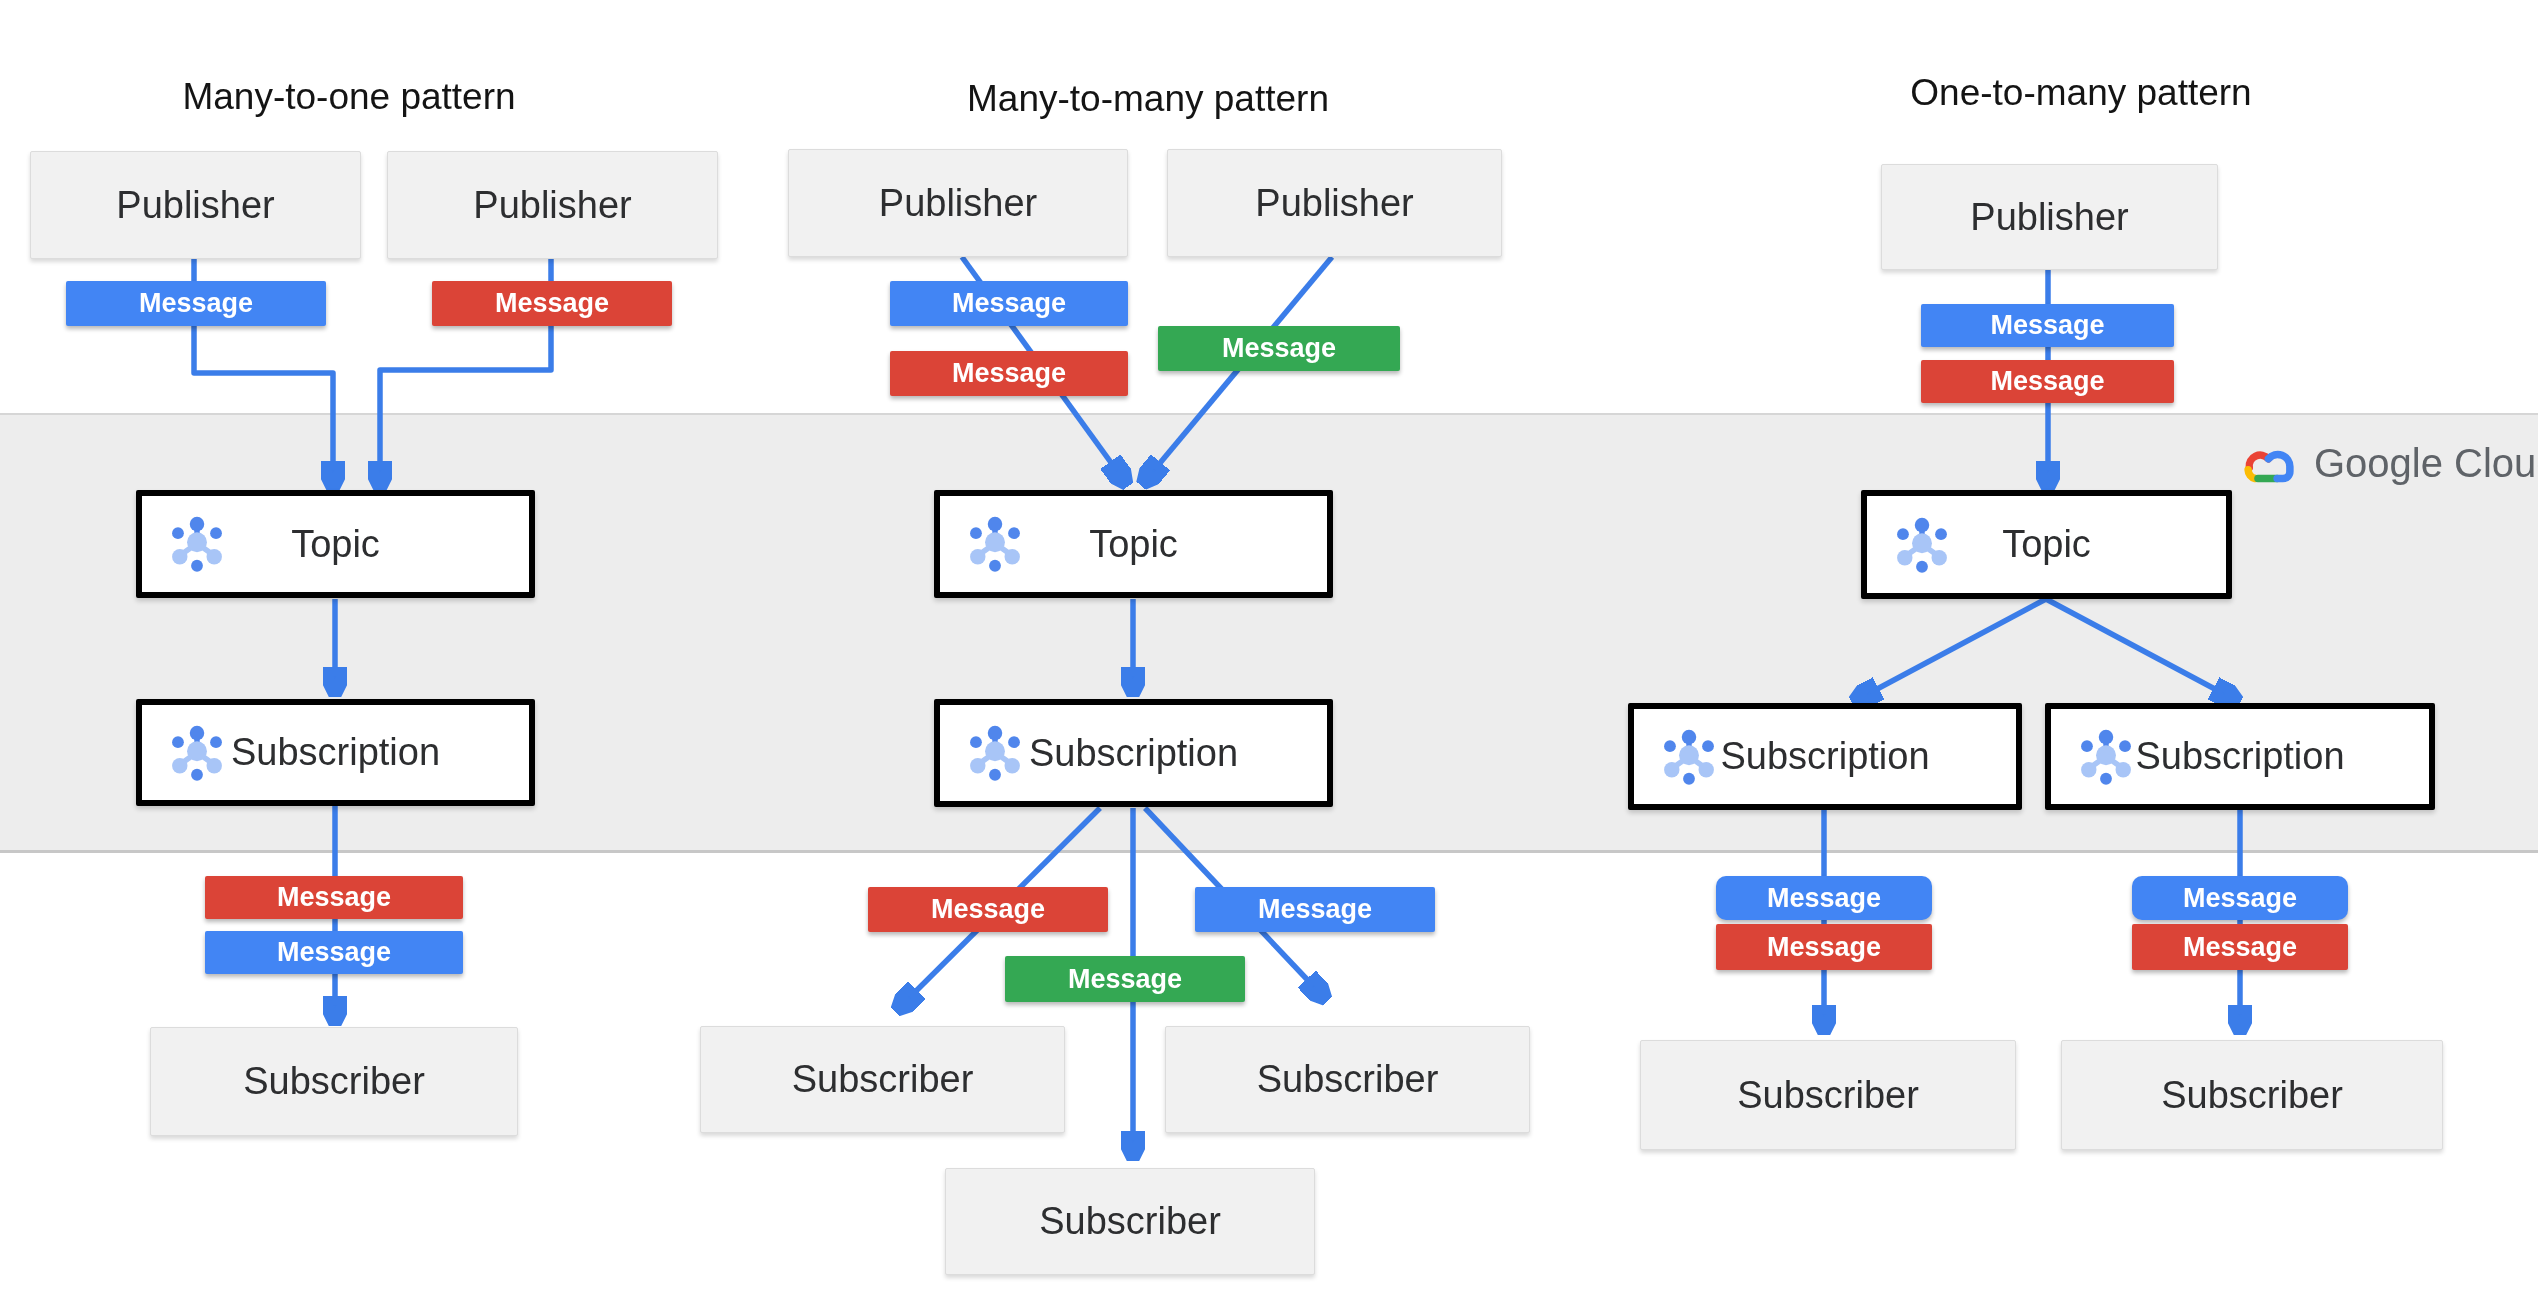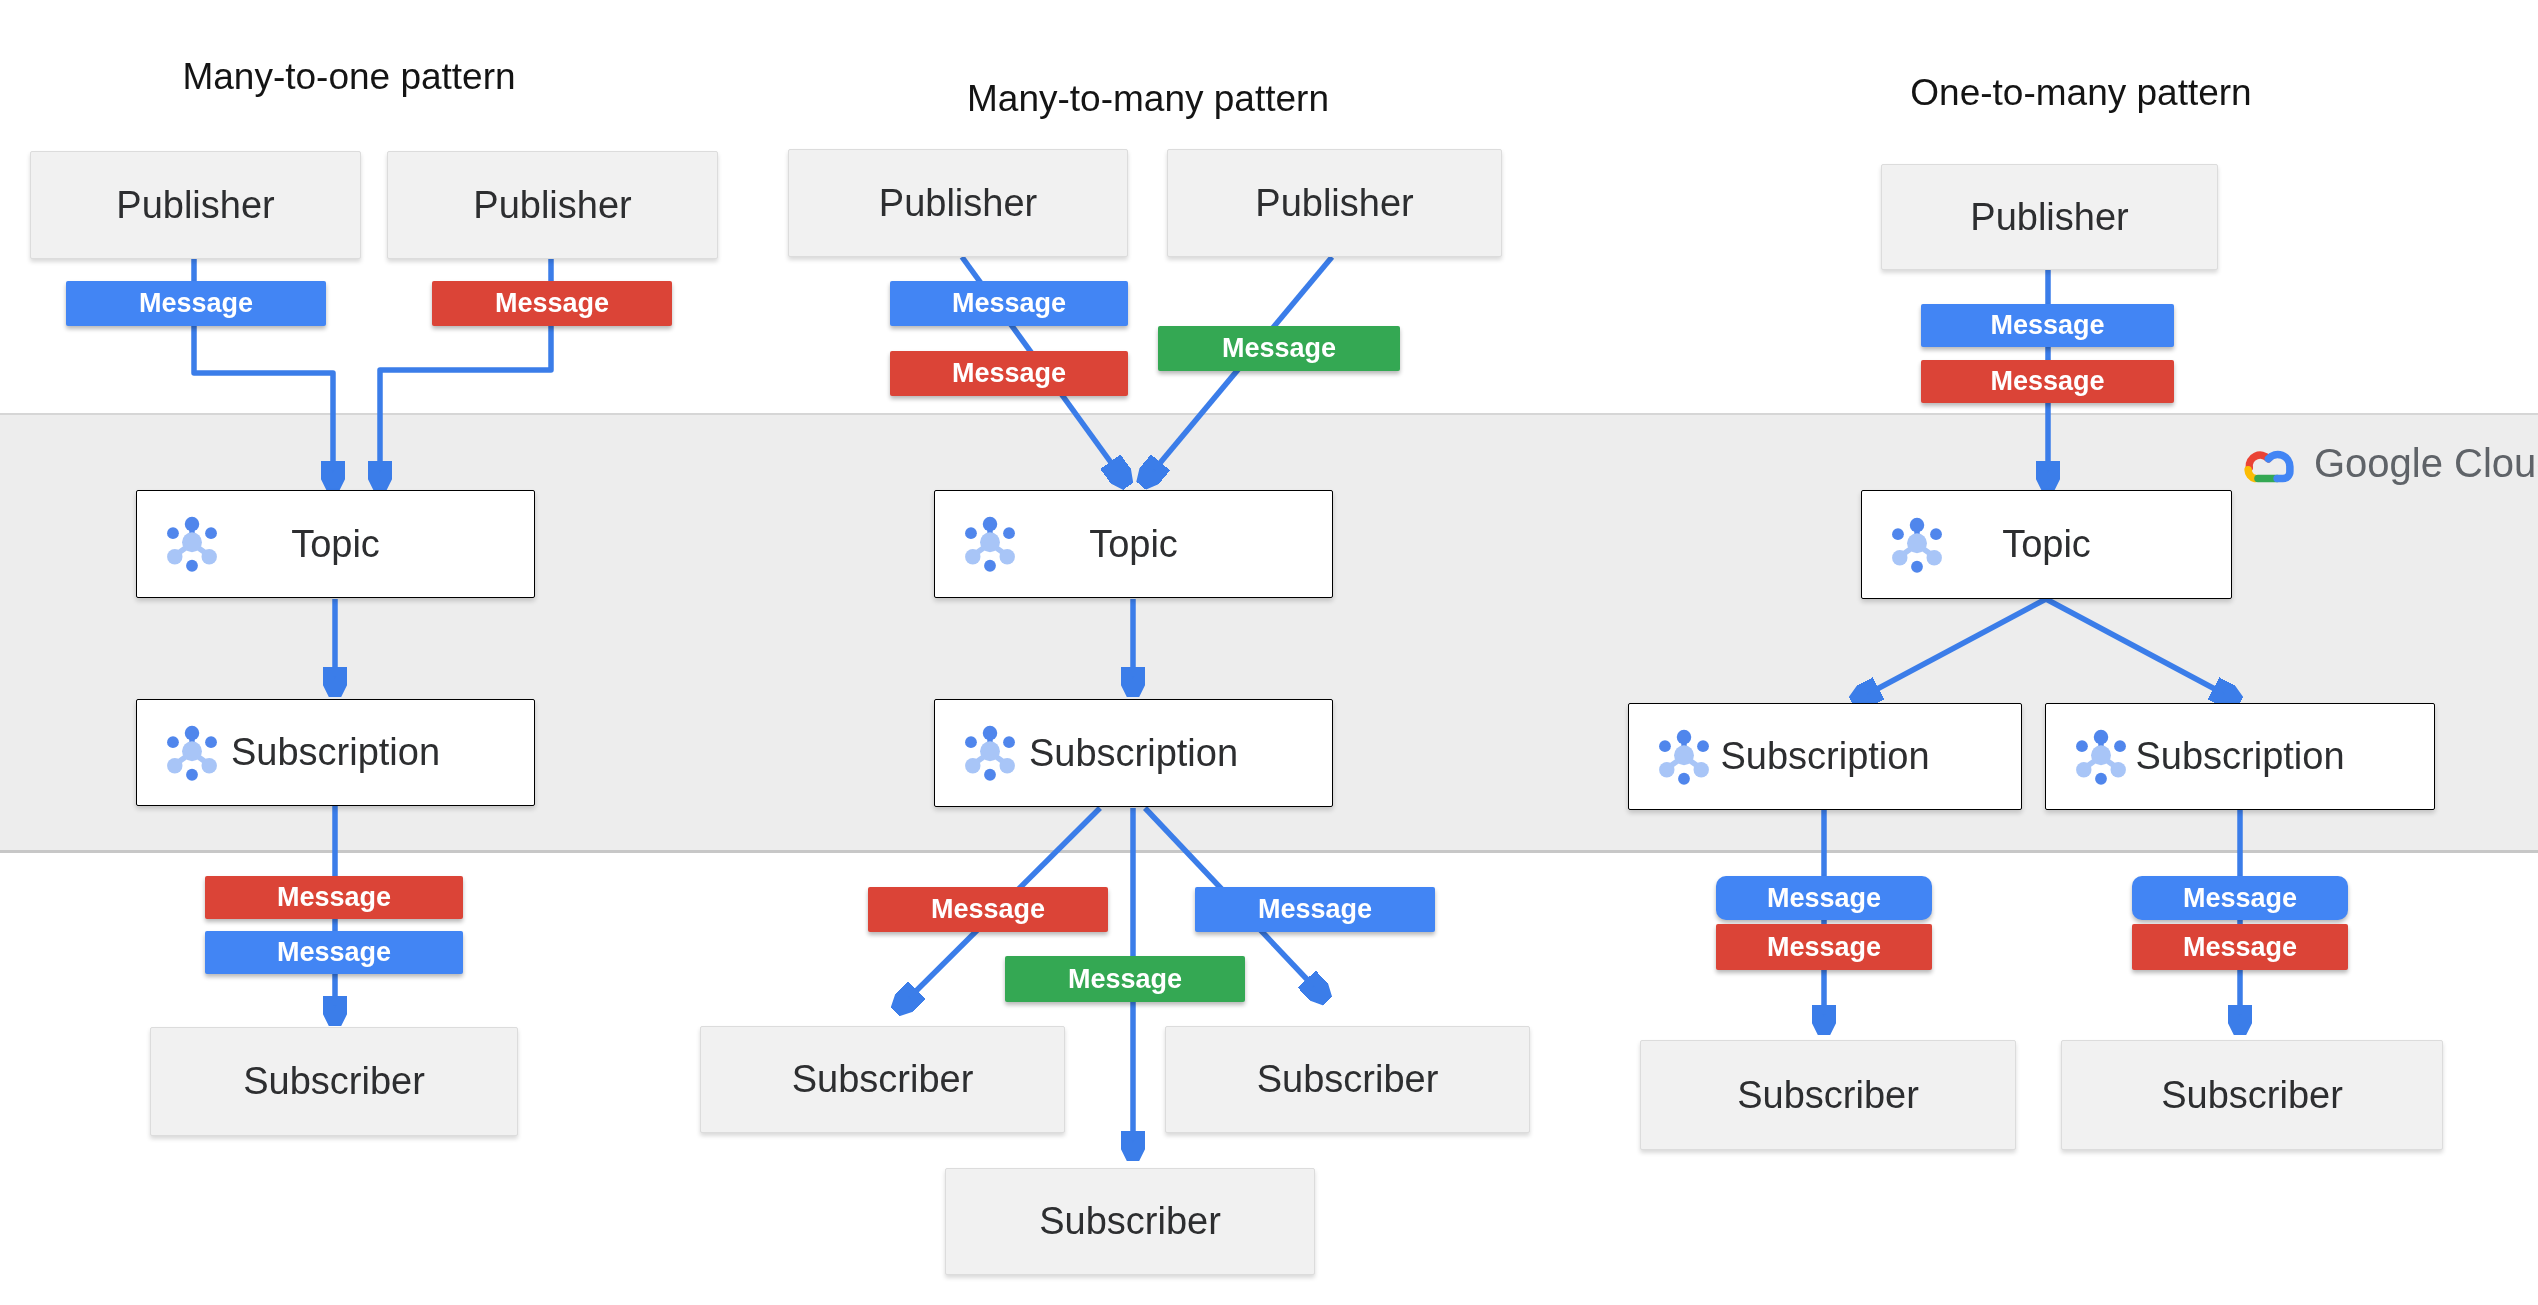--- a/index.html
+++ b/index.html
@@ -14,21 +14,21 @@
   .flow{position:absolute;left:0;top:0;z-index:2}
   .flow path{fill:none;stroke:var(--arrow-blue,#3B7DE9);stroke-width:5.5;stroke-linejoin:round}
   .arrowhead{fill:var(--arrow-blue,#3B7DE9)}
 
   .title{position:absolute;z-index:3;font-size:37px;color:#141414;text-align:center}
 
   .node{position:absolute;z-index:3;display:flex;align-items:center;justify-content:center;
         font-size:38px;color:var(--label-dark,#2D2E30);box-sizing:border-box}
   .node.gray{background:var(--node-gray-bg,#F1F1F1);border:1px solid var(--node-border,#DCDCDC);
         box-shadow:0 3px 4px rgba(0,0,0,.15);border-radius:2px}
-  .node.white{background:#ffffff;border:1px solid #000000;
+  .node.white{background:#ffffff;border:6px solid #000000;
         box-shadow:0 3px 5px rgba(0,0,0,.18);border-radius:2px}
   .nlabel{white-space:nowrap}
 
   .psicon{position:absolute;left:26px;top:50%;transform:translateY(-50%);width:58px;height:58px}
   .f-med{fill:var(--icon-blue-medium,#5086EC)}
   .f-light{fill:var(--icon-blue-light,#A8C5F7)}
   .st-med{stroke:var(--icon-blue-medium,#5086EC);stroke-width:6;stroke-linecap:round}
   .st-light{stroke:var(--icon-blue-light,#A8C5F7);stroke-width:6;stroke-linecap:round}
 
   .badge{position:absolute;z-index:4;display:flex;align-items:center;justify-content:center;
@@ -90,21 +90,21 @@
     <path d="M1133 808 V1147" marker-end="url(#arw)"></path>
     <path d="M1100 808 L905 1002" marker-end="url(#arw)"></path>
     <path d="M1145 808 L1318 991" marker-end="url(#arw)"></path>
     <path d="M2048 270 V477" marker-end="url(#arw)"></path>
     <path d="M2046 599 L1864 696" marker-end="url(#arw)"></path>
     <path d="M2046 599 L2228 696" marker-end="url(#arw)"></path>
     <path d="M1824 810 V1021" marker-end="url(#arw)"></path>
     <path d="M2240 810 V1021" marker-end="url(#arw)"></path>
   </svg>
 
-  <div class="title" style="left:149px;top:56px;width:400px">Many-to-one pattern</div>
+  <div class="title" style="left:149px;top:76px;width:400px">Many-to-one pattern</div>
   <div class="title" style="left:948px;top:78px;width:400px">Many-to-many pattern</div>
   <div class="title" style="left:1881px;top:72px;width:400px">One-to-many pattern</div>
 
   <div class="node gray" style="left:30px;top:151px;width:331px;height:108px">
     <span class="nlabel">Publisher</span>
   </div>
   <div class="node gray" style="left:387px;top:151px;width:331px;height:108px">
     <span class="nlabel">Publisher</span>
   </div>
   <div class="node white" style="left:136px;top:490px;width:399px;height:108px">

